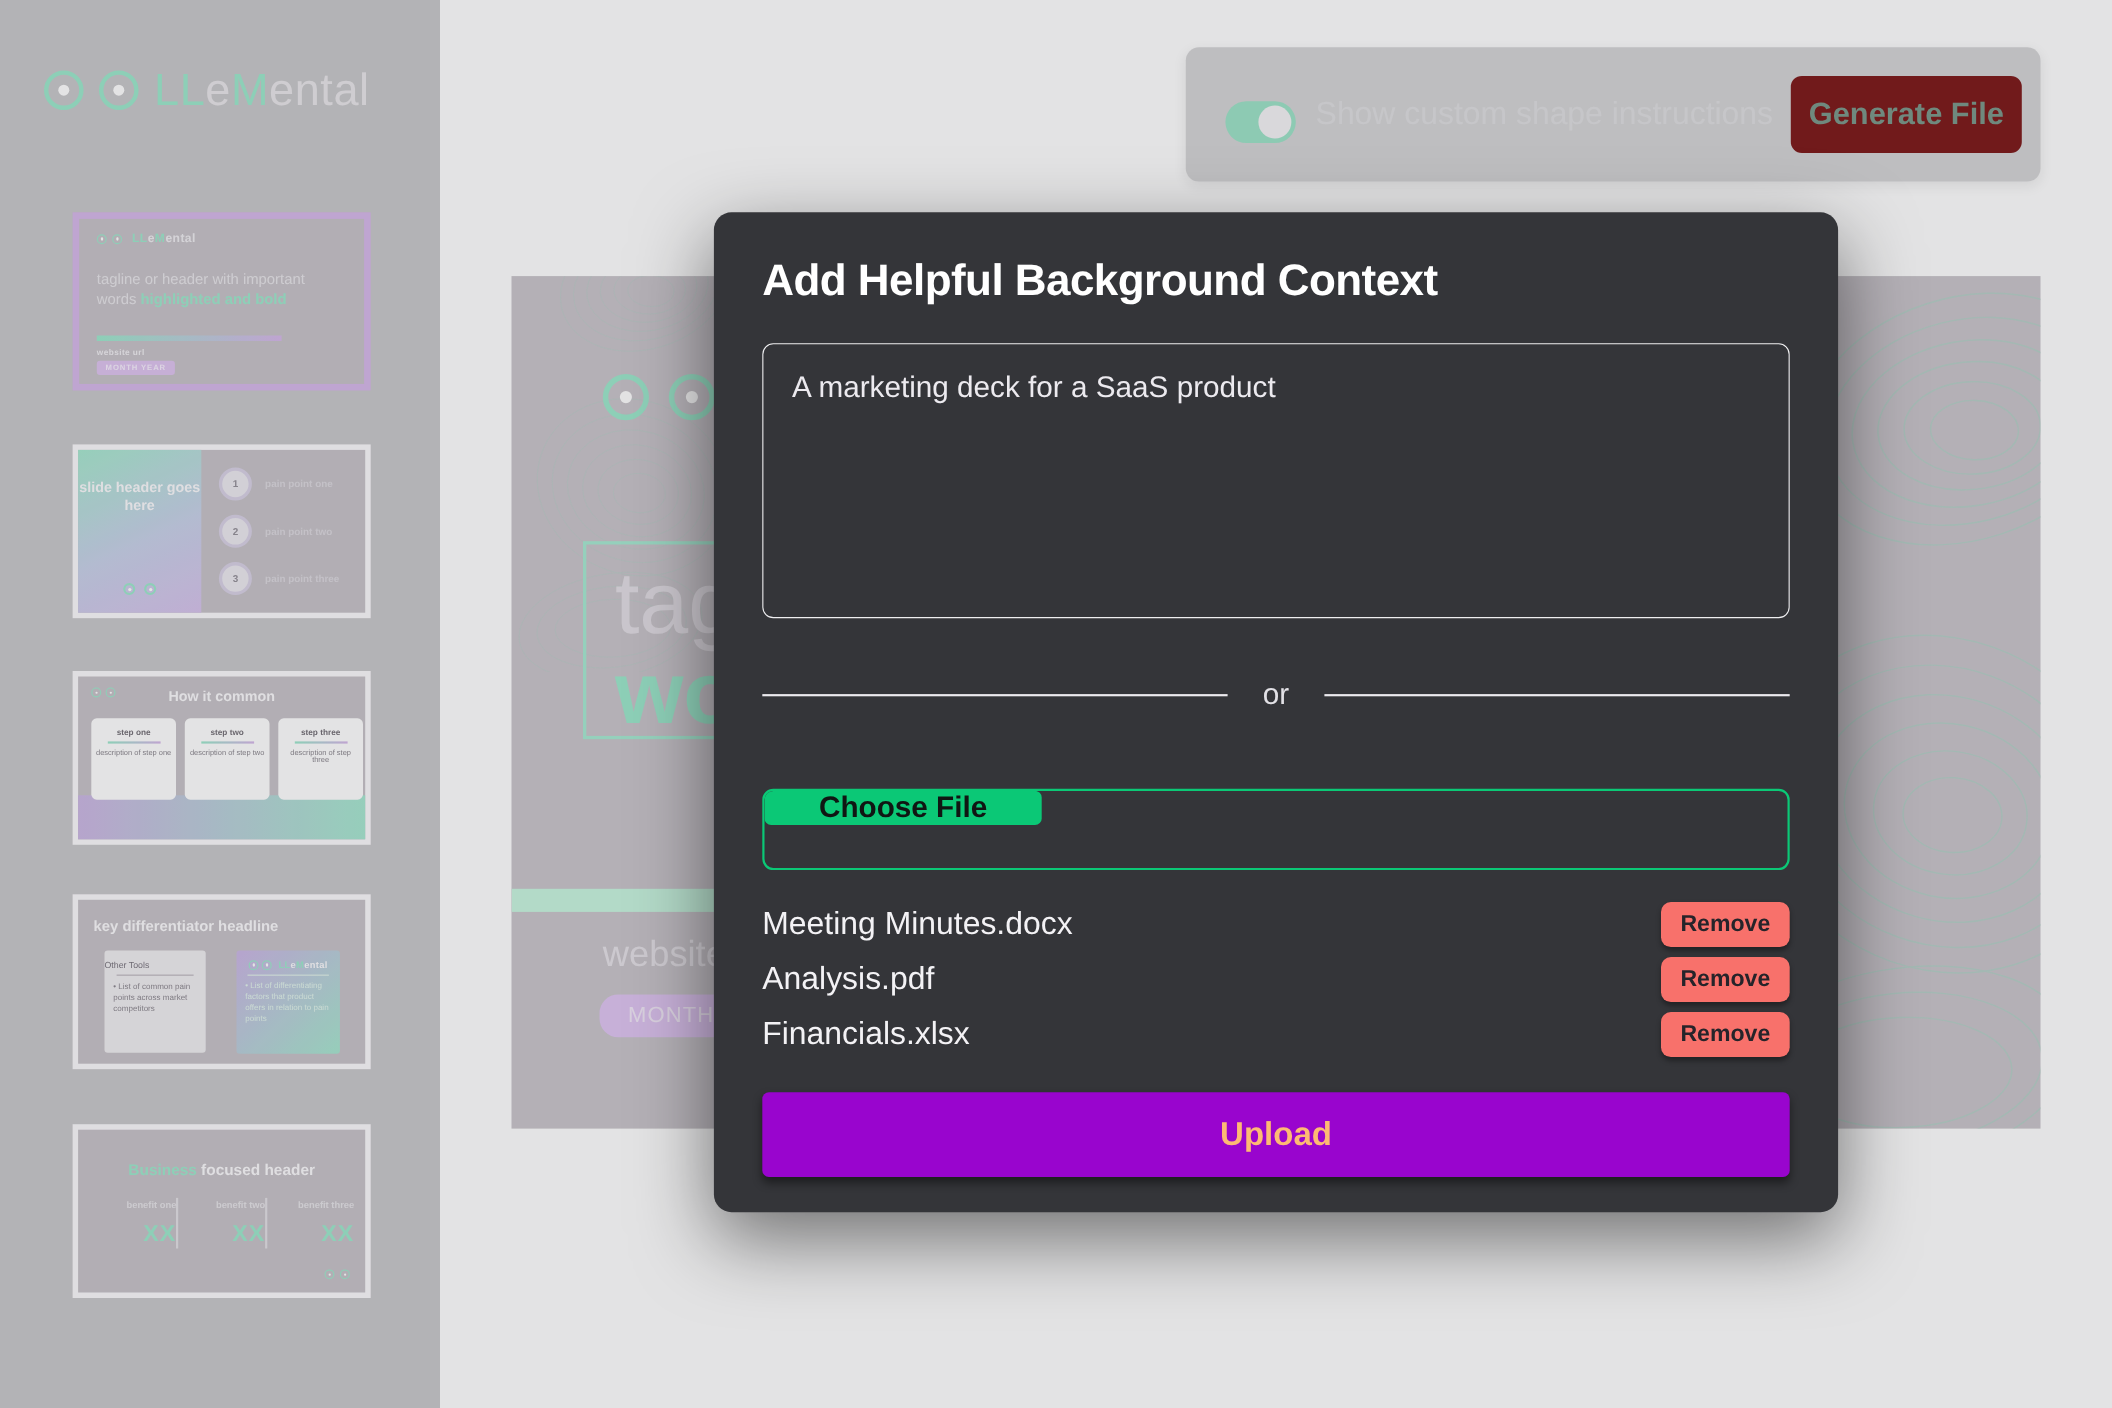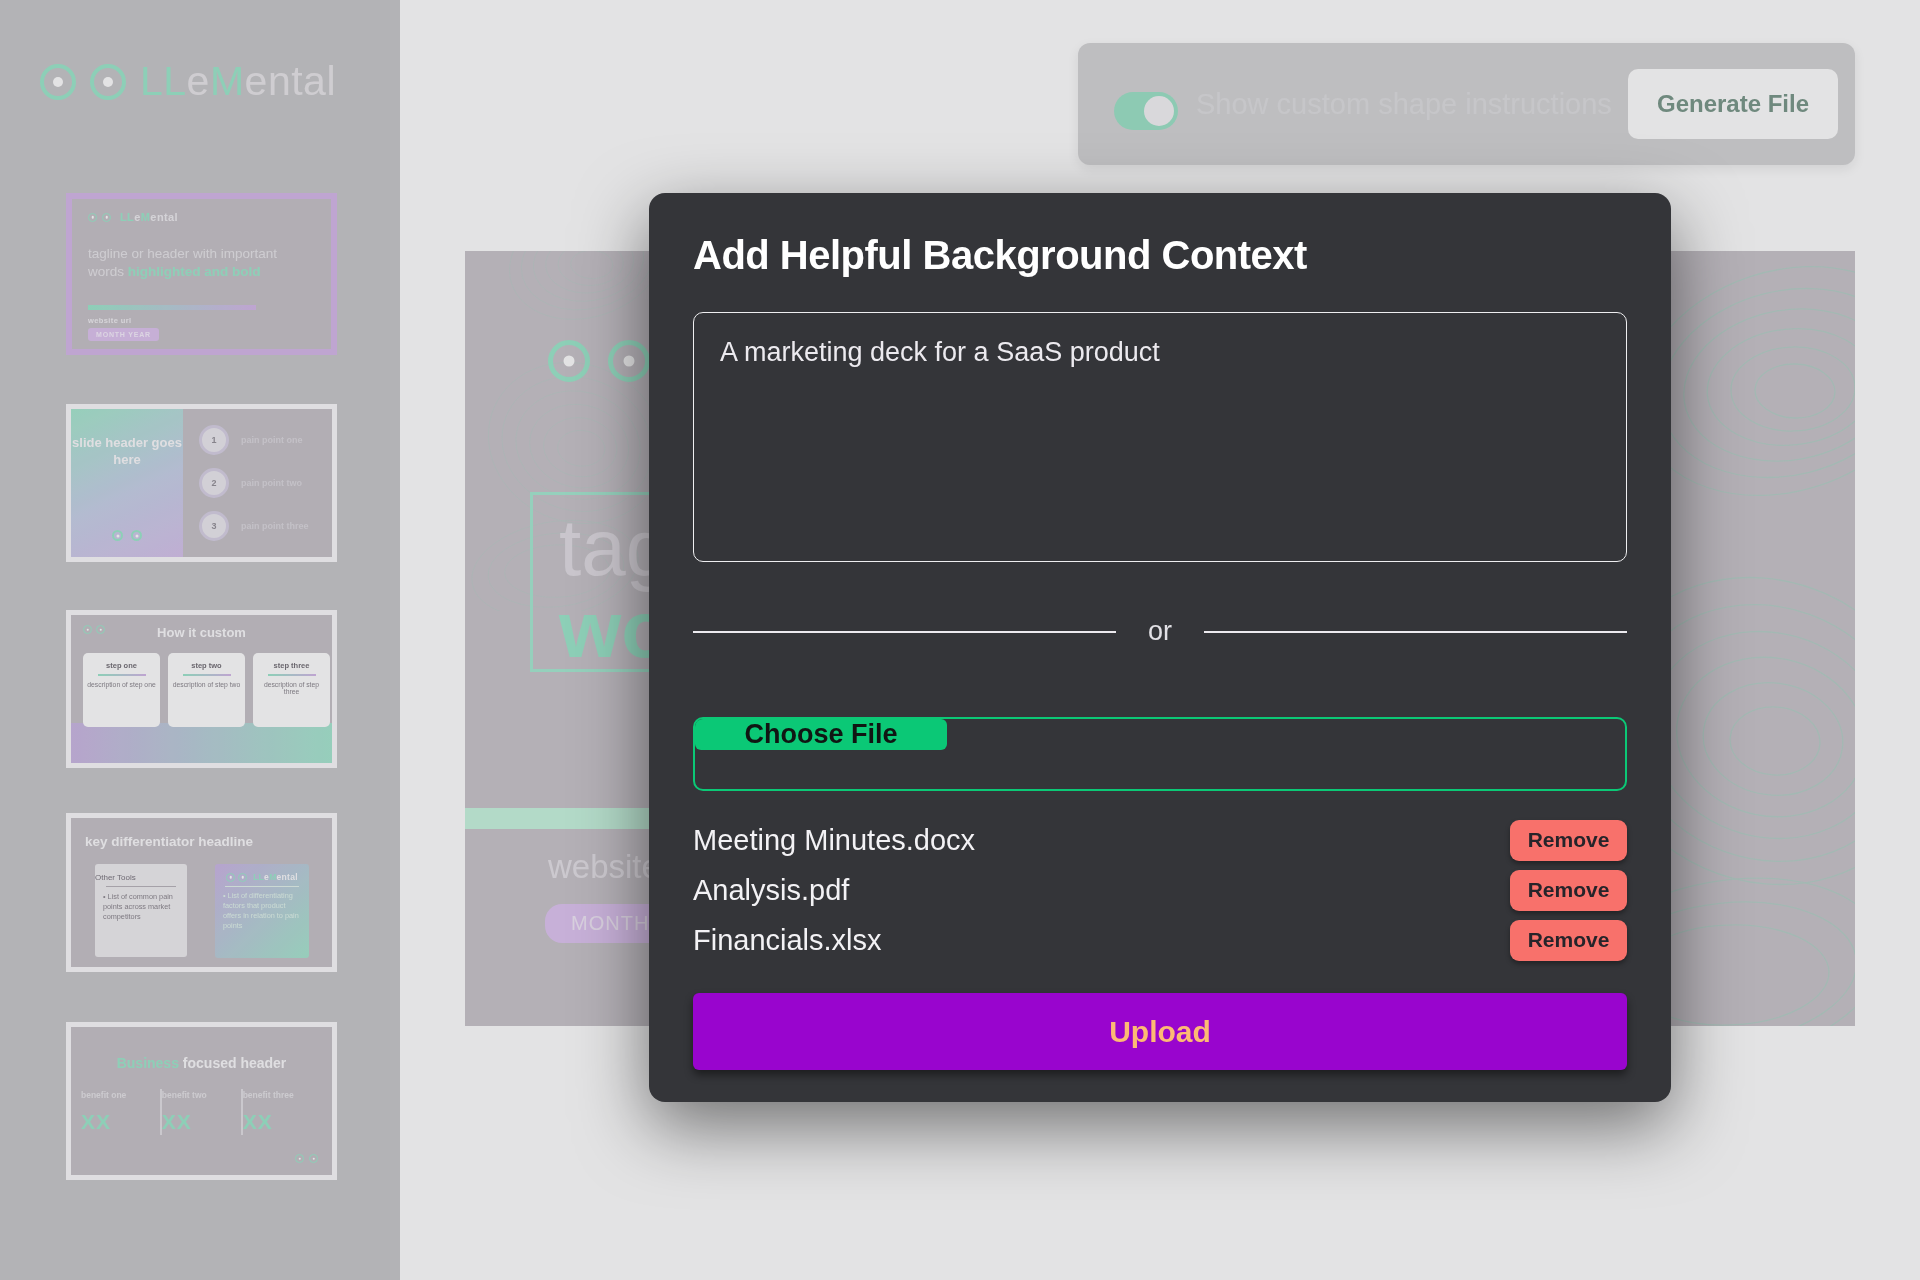--- a/index.html
+++ b/index.html
@@ -77,35 +77,35 @@
   .t4 .bullet { font-size:7.3px; line-height:1.35; color:#8e8a91; padding:0 8px; }
   .t4 .bullet::before, .t4 .bulletR::before { content:"• "; }
   .t4 .bulletR { font-size:7.3px; line-height:1.35; color:#e4f6ed; padding:0 8px; }
   .t4 .rlogo { display:flex; align-items:center; justify-content:center; gap:3px; }
   .t4 .rlogo .txt { font-size:8.5px; font-weight:700; letter-spacing:.3px; color:#fbfafc; margin-left:3px; }
 
   
   .t5 { top:1022px; height:158px; }
   .t5 .title { position:absolute; top:28px; left:0; right:0; text-align:center; font-size:14px; font-weight:700; color:#fbfafc; }
   .t5 .cols { position:absolute; top:62px; left:10px; right:10px; display:flex; align-items:center; }
-  .t5 .col { flex:1; text-align:left; }
+  .t5 .col { flex:1; text-align:right; }
   .t5 .blabel { font-size:8.5px; font-weight:700; color:#e6e4e8; }
   .t5 .bval { font-size:21px; font-weight:700; color:#9fe9cd; margin-top:10px; letter-spacing:1px; }
   .t5 .vsep { width:1.5px; height:46px; background:rgba(250,250,252,.55); }
   .t5 .eyes { position:absolute; right:14px; bottom:12px; display:flex; gap:5px; }
 
   
   .toolbar { position:absolute; left:1078px; top:43px; width:777px; height:122px; background:#d6d6d7;
              border-radius:12px; box-shadow:0 4px 12px rgba(0,0,0,0.08); }
   .toggle { position:absolute; left:36px; top:49px; width:64px; height:38px; border-radius:19px; background:#9fe3c8; }
   .toggle .knob { position:absolute; right:4px; top:4px; width:30px; height:30px; border-radius:50%; background:#f4f3f5; }
   .toggle-label { position:absolute; left:118px; top:0; height:122px; display:flex; align-items:center;
                   font-size:29px; font-weight:500; color:#dfdfe1; }
   .generate-btn { position:absolute; left:550px; top:26px; width:210px; height:70px; border:none; border-radius:10px;
-                  background:#ffffff; color:#7d9a8c; font-size:24px; font-weight:700;
+                  background:#7f1d1d; color:#7d9a8c; font-size:28px; font-weight:700;
                   font-family:"Liberation Sans","DejaVu Sans",sans-serif; }
 
   
   .canvas { position:absolute; left:465px; top:251px; width:1390px; height:775px; background:#cac6cb; overflow:hidden; }
   .canvas .eyes { position:absolute; left:83px; top:89px; display:flex; gap:18px; }
   .tag-box { position:absolute; left:65px; top:241px; width:580px; height:180px; border:3px solid #a8ead2;
              padding:12px 0 0 26px; overflow:hidden; white-space:nowrap; }
   .tag-box .l1 { font-size:80px; line-height:82px; color:#e3dfe5; }
   .tag-box .l2 { font-size:80px; line-height:82px; font-weight:700; color:#9fe9cd; }
   .mint-bar { position:absolute; left:0; top:557px; width:900px; height:21px; background:#c9f5e0; }
@@ -210,21 +210,21 @@
       </div>
     </div>
   </div>
 
   <div class="thumb thumb-white t3">
     <div class="band"></div>
     <div class="eyes">
       <span class="eye eye-xxs"></span>
       <span class="eye eye-xxs"></span>
     </div>
-    <div class="title">How it custom</div>
+    <div class="title">How it common</div>
     <div class="cards">
       <div class="card">
         <div class="ctitle">step one</div>
         <div class="cline"></div>
         <div class="cdesc">description of step one</div>
       </div>
       <div class="card">
         <div class="ctitle">step two</div>
         <div class="cline"></div>
         <div class="cdesc">description of step two</div>

